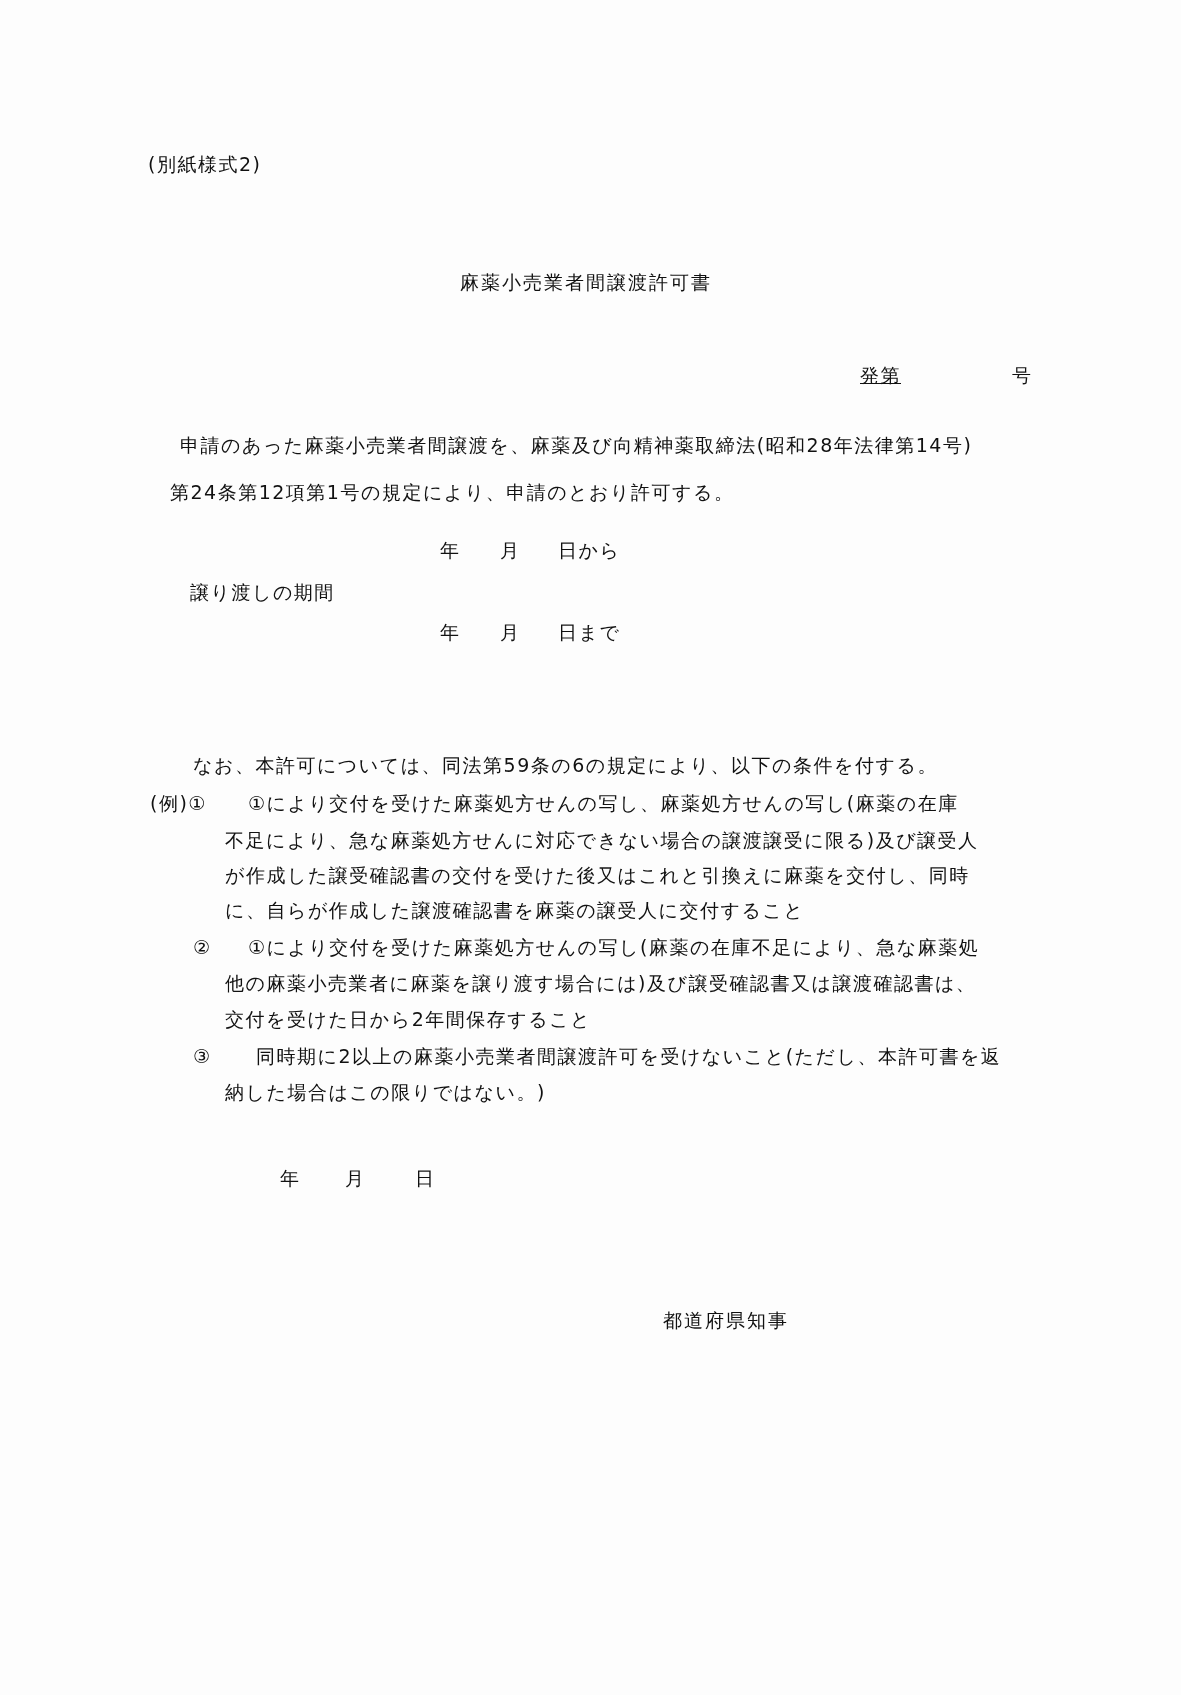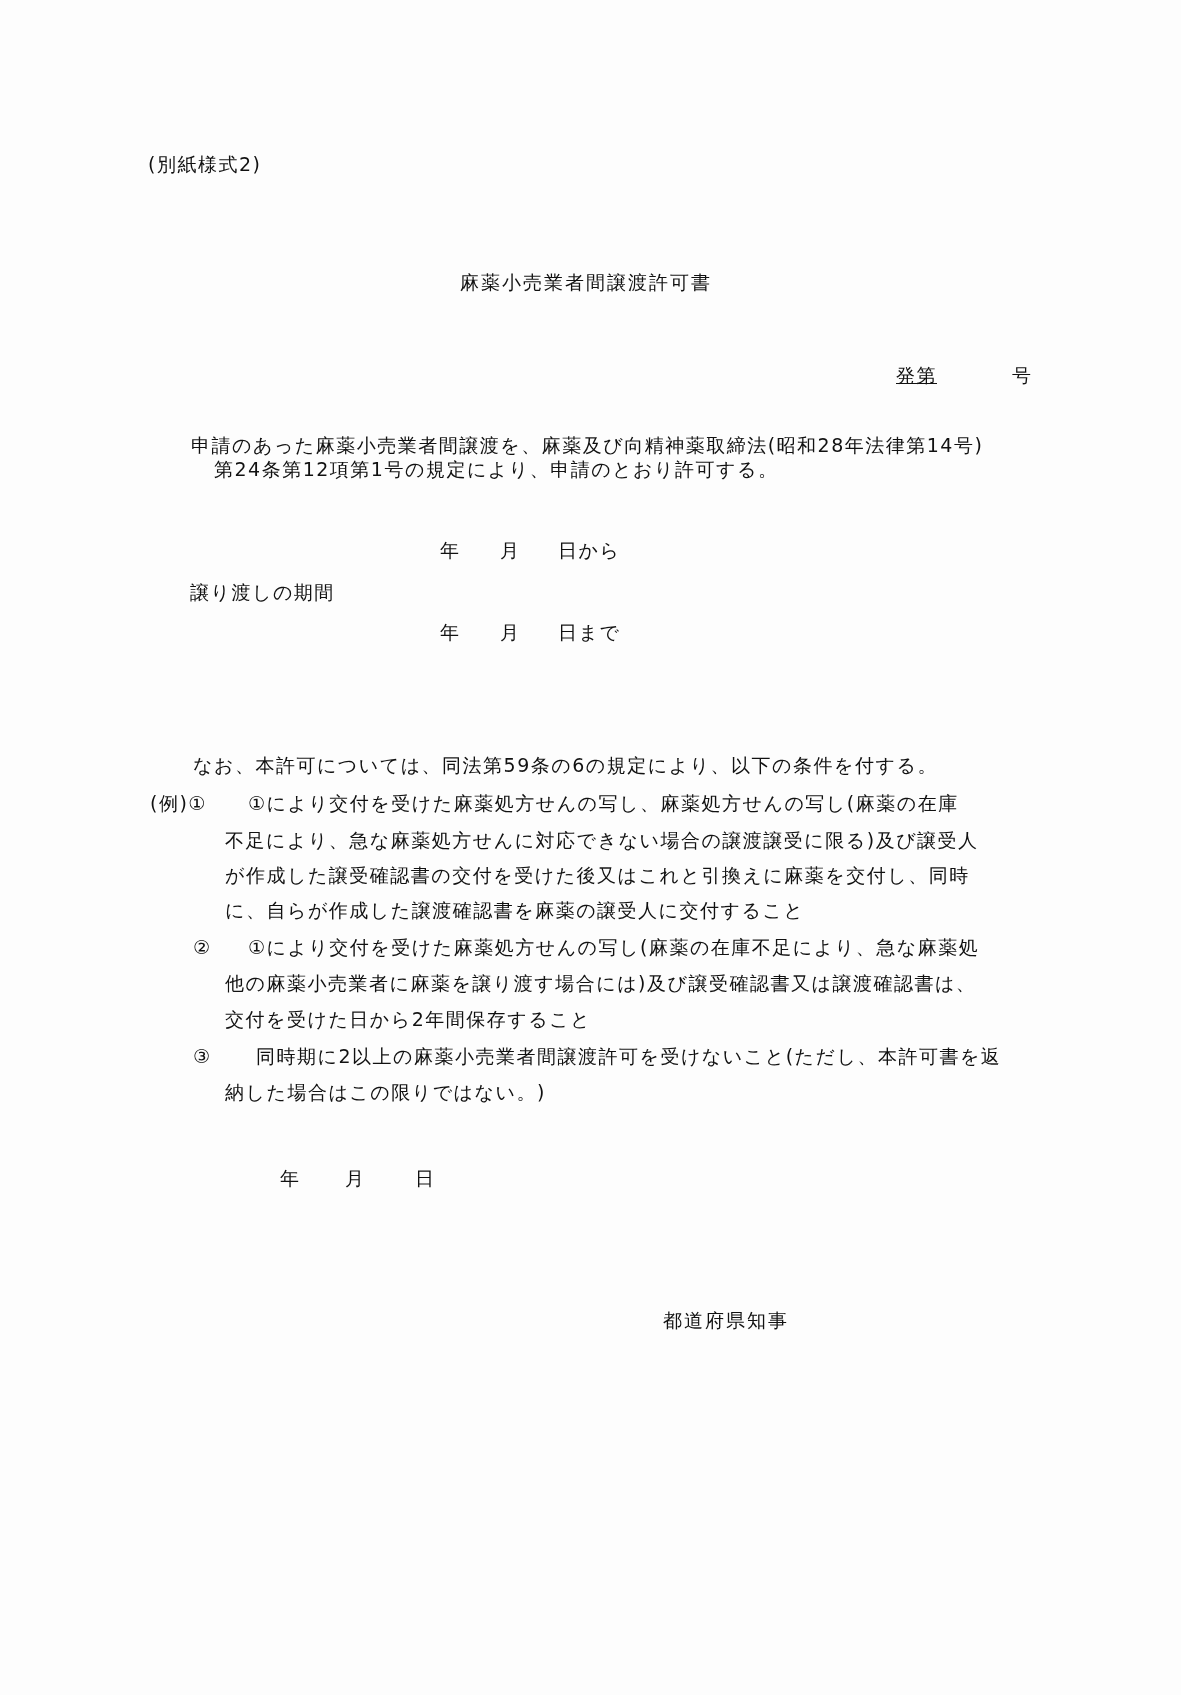--- a/index.html
+++ b/index.html
@@ -8,24 +8,24 @@
     background: #fdfdfd;
     position: relative;
     overflow: hidden;
     font-family: "DejaVu Sans", "Liberation Sans", sans-serif;
     color: #111;
     font-size: 19px;
   }
   .t { position: absolute; white-space: nowrap; line-height: 24px; letter-spacing: 1.5px; }
   .form-id { left: 148px; top: 152px; text-align: right; }
   .title { left: 460px; top: 270px; letter-spacing: 2px; }
-  .issue-no-prefix { left: 896px; top: 363px; text-decoration: underline; }
+  .issue-no-prefix { left: 860px; top: 363px; text-decoration: underline; }
   .issue-no-suffix { left: 1012px; top: 363px; }
-  .body1 { left: 191px; top: 433px; }
-  .body2 { left: 170px; top: 457px; margin-left: 44px; }
+  .body1 { left: 180px; top: 433px; }
+  .body2 { left: 170px; top: 480px; }
   .date-row { position: absolute; height: 24px; }
   .date-row span { position: absolute; top: 0; white-space: nowrap; line-height: 24px; letter-spacing: 1.5px; }
   .from-row { left: 0; top: 538px; width: 1181px; }
   .to-row { left: 0; top: 620px; width: 1181px; }
   .period-label { left: 190px; top: 580px; }
   .conditions-intro { left: 193px; top: 753px; }
   .cond-line { left: 225px; }
   .cond-marker { left: 150px; }
   .cond-marker2 { left: 193px; }
   .issue-date { left: 0; top: 1166px; width: 1181px; }

